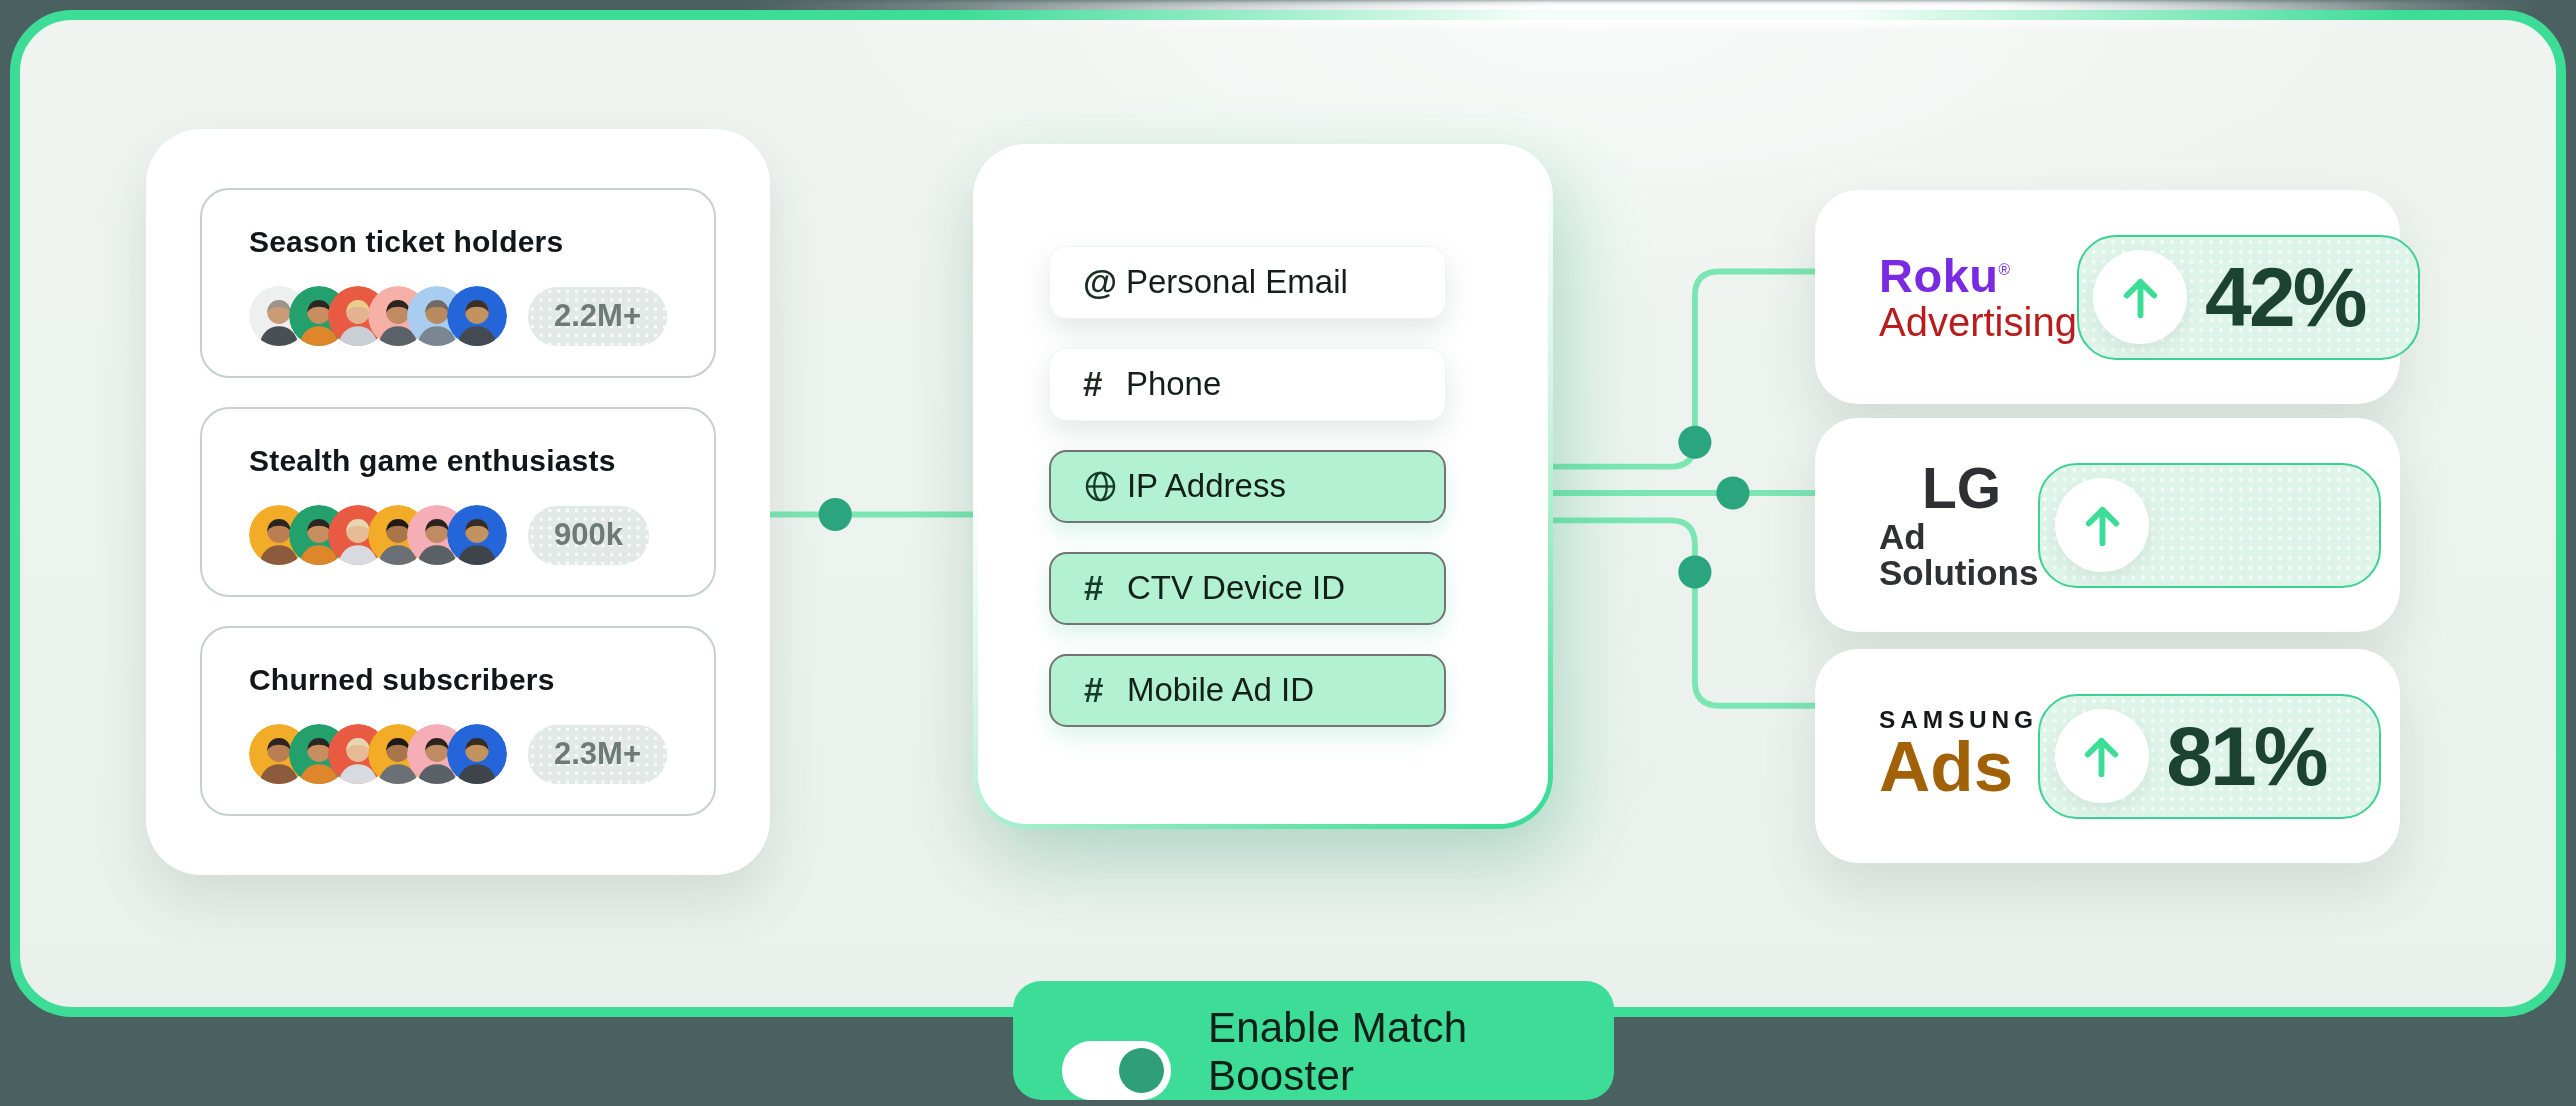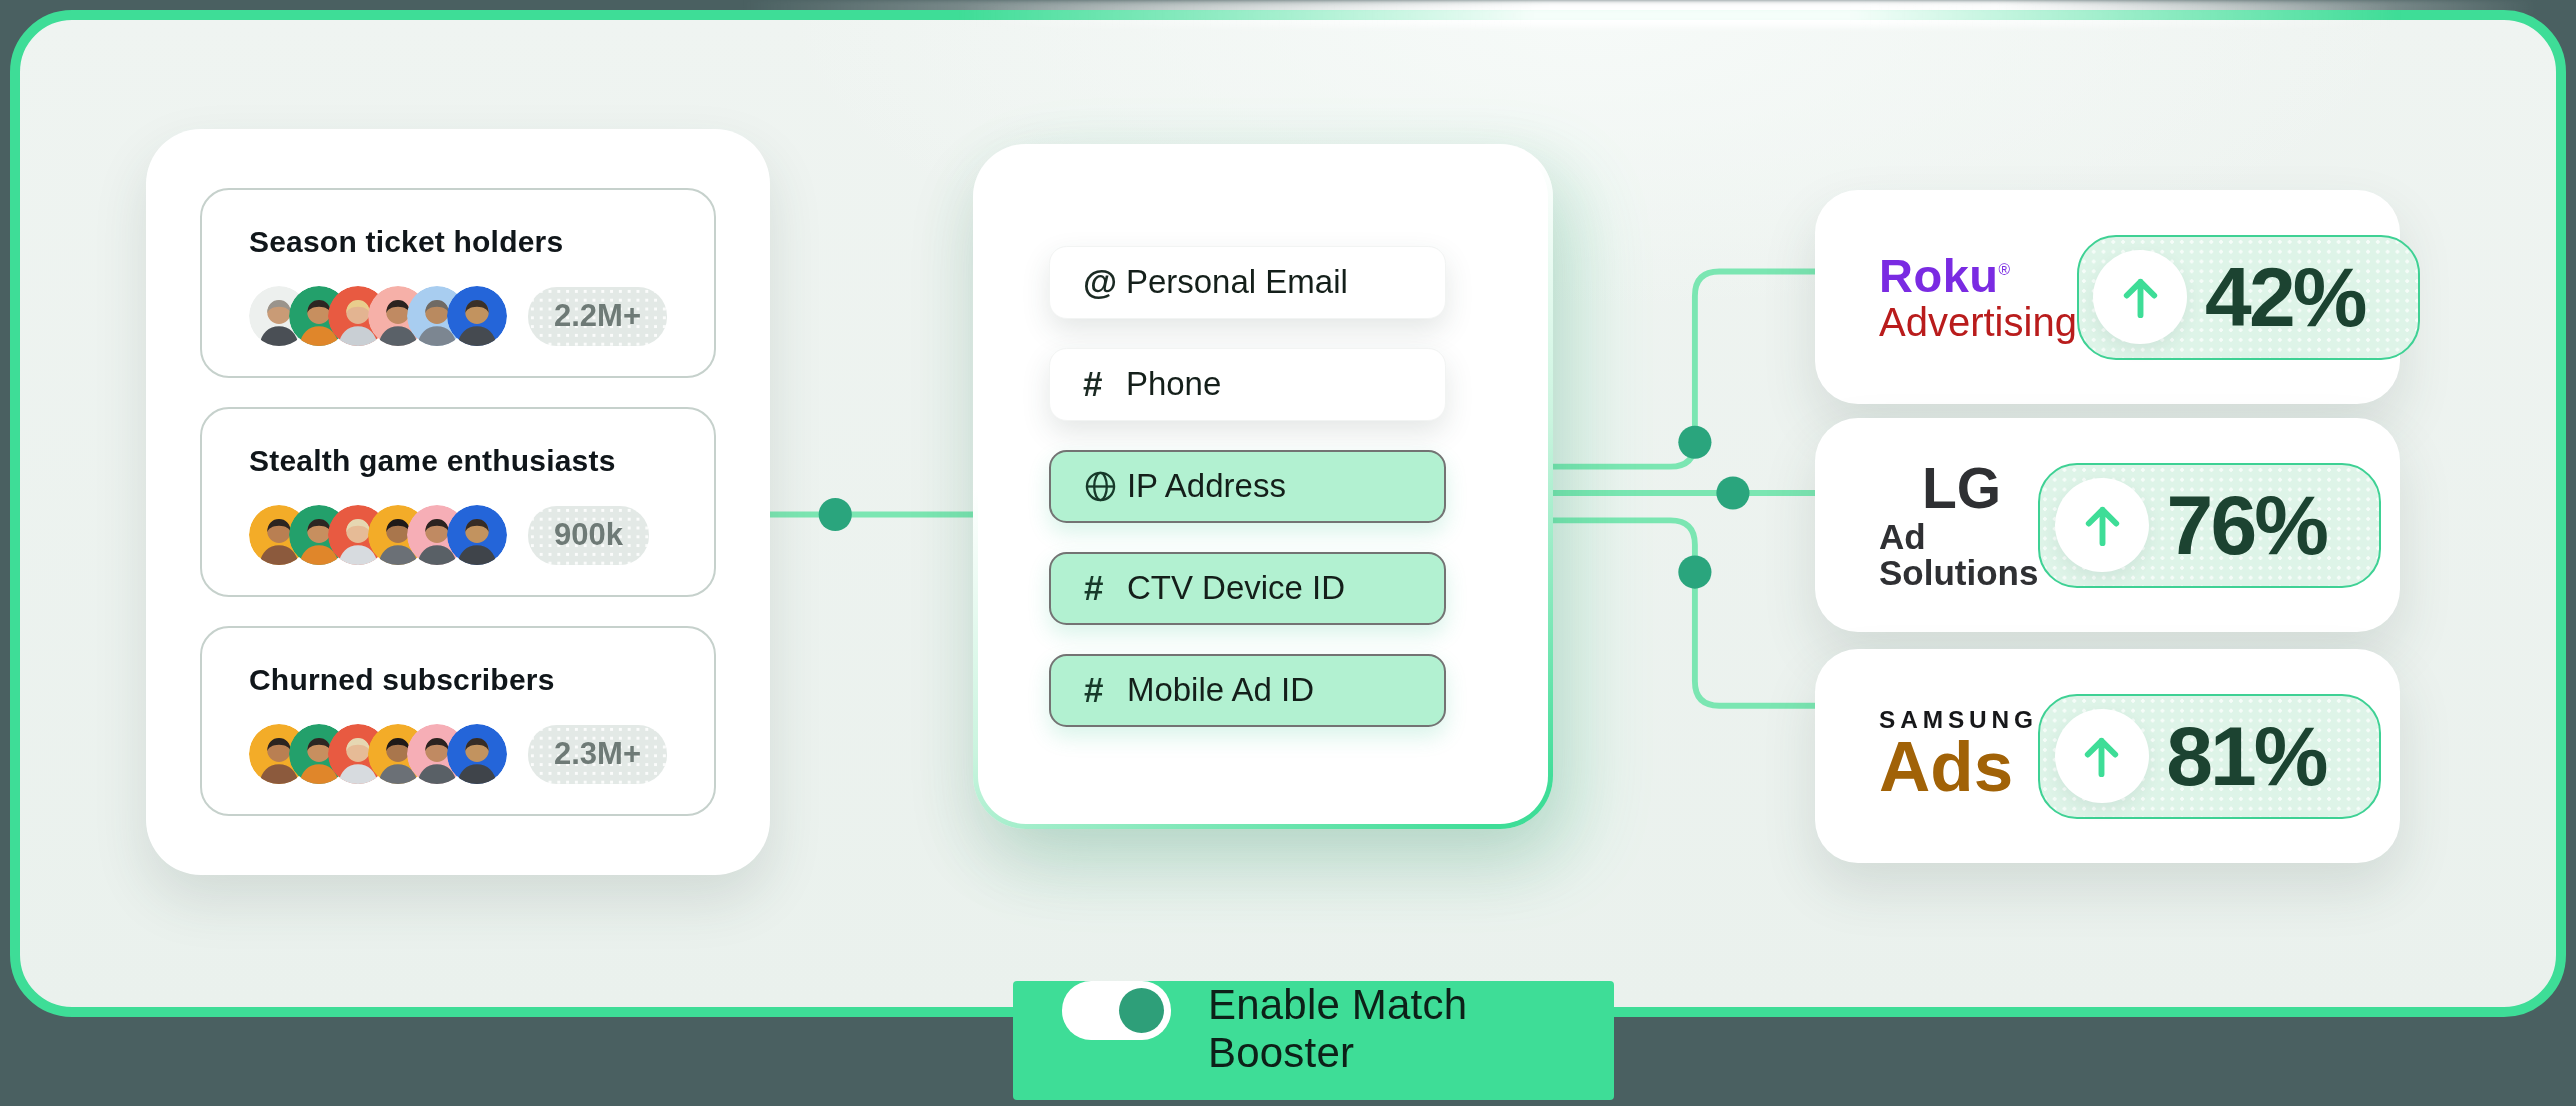--- a/index.html
+++ b/index.html
@@ -80,21 +80,21 @@
     background-size:9.8px 9.8px;
     display:flex;align-items:center;padding:0 13.7px 0 14.6px;}
   .arrow-circle{width:94px;height:94px;border-radius:50%;background:#fff;flex:0 0 auto;
     display:flex;align-items:center;justify-content:center;
     box-shadow:0 5.9px 15.6px rgba(44,70,58,.08);}
   .arrow-circle svg{width:51px;height:51px;}
   .lift{margin-left:17.6px;font-size:84px;font-weight:700;color:#1c4331;letter-spacing:-2.9px;}
 
   
   .toggle-bar{position:absolute;left:1013px;top:981px;width:601px;height:119px;z-index:5;
-    background:#3edd97;border-radius:4px;display:flex;align-items:flex-start;padding:0 43px 0 49px;}
+    background:#3edd97;border-radius:28px;display:flex;align-items:flex-end;padding:0 43px 0 49px;}
   .switch{width:109px;height:59px;border-radius:29px;background:#fff;position:relative;flex:0 0 auto;}
   .knob{position:absolute;right:6.8px;top:6.8px;width:45px;height:45px;border-radius:50%;background:#2e9f79;}
   .toggle-label{margin-left:37px;font-size:42px;font-weight:500;color:#0d2018;letter-spacing:0.2px;}
 </style>
 </head>
 <body>
 
 <div class="stage">
 
   <div class="top-bg-glow"></div>
@@ -348,21 +348,20 @@
     <div class="logo logo-lg">
       <div class="l1">LG</div>
       <div class="l2">Ad Solutions</div>
     </div>
     <div class="stat-badge">
       <div class="arrow-circle">
         <svg viewBox="0 0 52 52" fill="none" stroke="#3edd97" stroke-width="6" stroke-linecap="round" stroke-linejoin="round">
           <path d="M26 44 V10 M12 24 L26 10 L40 24"></path>
         </svg>
       </div>
-      <div class="lift">76%</div>
     </div>
   </div>
 
   <div class="plat-card plat-samsung">
     <div class="logo logo-samsung">
       <div class="l1">SAMSUNG</div>
       <div class="l2">Ads</div>
     </div>
     <div class="stat-badge">
       <div class="arrow-circle">

